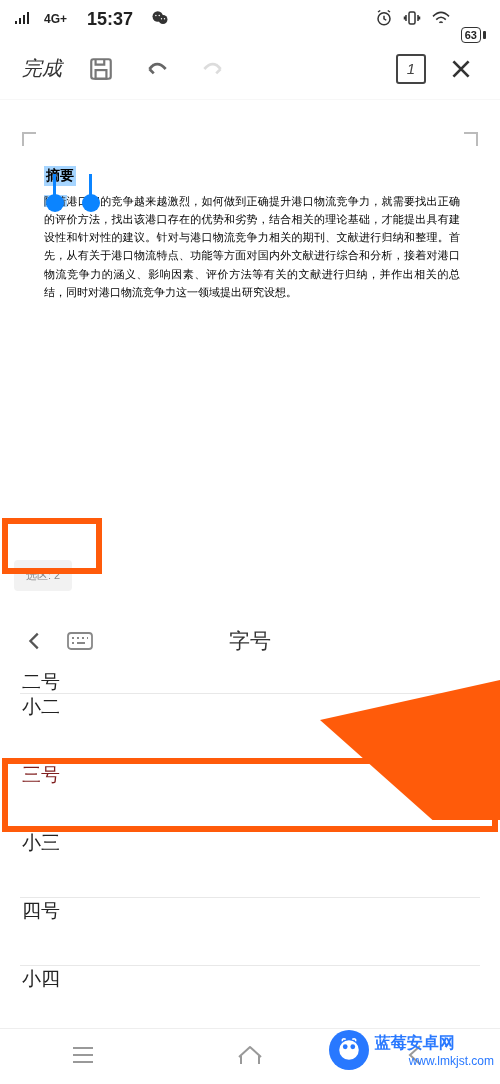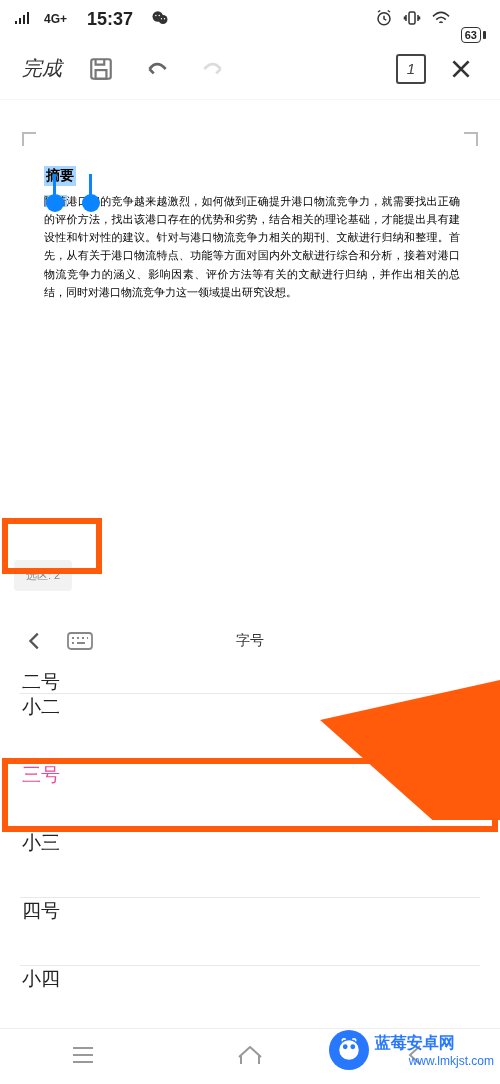--- a/index.html
+++ b/index.html
@@ -36,28 +36,28 @@
 .handle-stem-2 { position: absolute; width: 3px; height: 22px; background: #0b84ff; top: 44px; left: 69px; }
 .keywords { font-size: 11px; margin-top: 6px; }
 
 .selection-bar { margin: 170px 14px 0 14px; padding: 8px 12px; background: #f2f2f2; border-radius: 4px; font-size: 11px; color: #888; width: fit-content; }
 
 .panel-header { height: 60px; display: flex; align-items: center; padding: 0 18px; position: relative; margin-top: 20px; }
 .panel-back { width: 34px; height: 34px; display: flex; align-items: center; justify-content: center; position: relative; z-index: 2; }
 .panel-back svg { width: 22px; height: 22px; stroke: #555; stroke-width: 2.5; fill: none; }
 .panel-kb { margin-left: 14px; display: flex; align-items: center; }
 .panel-kb svg { width: 28px; height: 24px; stroke: #888; stroke-width: 1.8; fill: none; }
-.panel-title { position: absolute; left: 0; right: 0; text-align: center; font-size: 14px; color: #333; pointer-events: none; }
+.panel-title { position: absolute; left: 0; right: 0; text-align: center; font-size: 21px; color: #333; pointer-events: none; }
 .back-highlight { position: absolute; top: 22px; left: 2px; width: 100px; height: 56px; border: 6px solid #ff5b0a; z-index: 1; }
 
 .size-list { }
 .size-item { height: 67px; display: flex; align-items: flex-start; justify-content: space-between; padding: 0 22px; font-size: 19px; color: #222; }
 .size-sep { height: 1px; background: #e8e8e8; margin: 0 20px; }
 .size-item.partial { height: 22px; align-items: center; color: #222; }
-.size-item.selected { color: #ec4899; }
+.size-item.selected { color: #7f1d1d; }
 .check-icon { color: #0b84ff; }
 .selected-highlight { position: absolute; left: 2px; right: 2px; border: 6px solid #ff5b0a; height: 74px; pointer-events: none; }
 
 .arrow-annotation { position: absolute; right: 0; top: 680px; width: 190px; height: 140px; pointer-events: none; }
 
 .bottom-nav { position: absolute; bottom: 0; left: 0; right: 0; height: 56px; display: flex; align-items: center; justify-content: space-around; border-top: 1px solid #eee; background: #fff; }
 .nav-btn svg { width: 30px; height: 26px; stroke: #999; stroke-width: 2; fill: none; }
 
 .watermark { position: absolute; right: 6px; bottom: 14px; display: flex; align-items: center; gap: 6px; z-index: 100; }
 .wm-icon { width: 40px; height: 40px; background: #2878ff; border-radius: 50%; display: flex; align-items: center; justify-content: center; }

